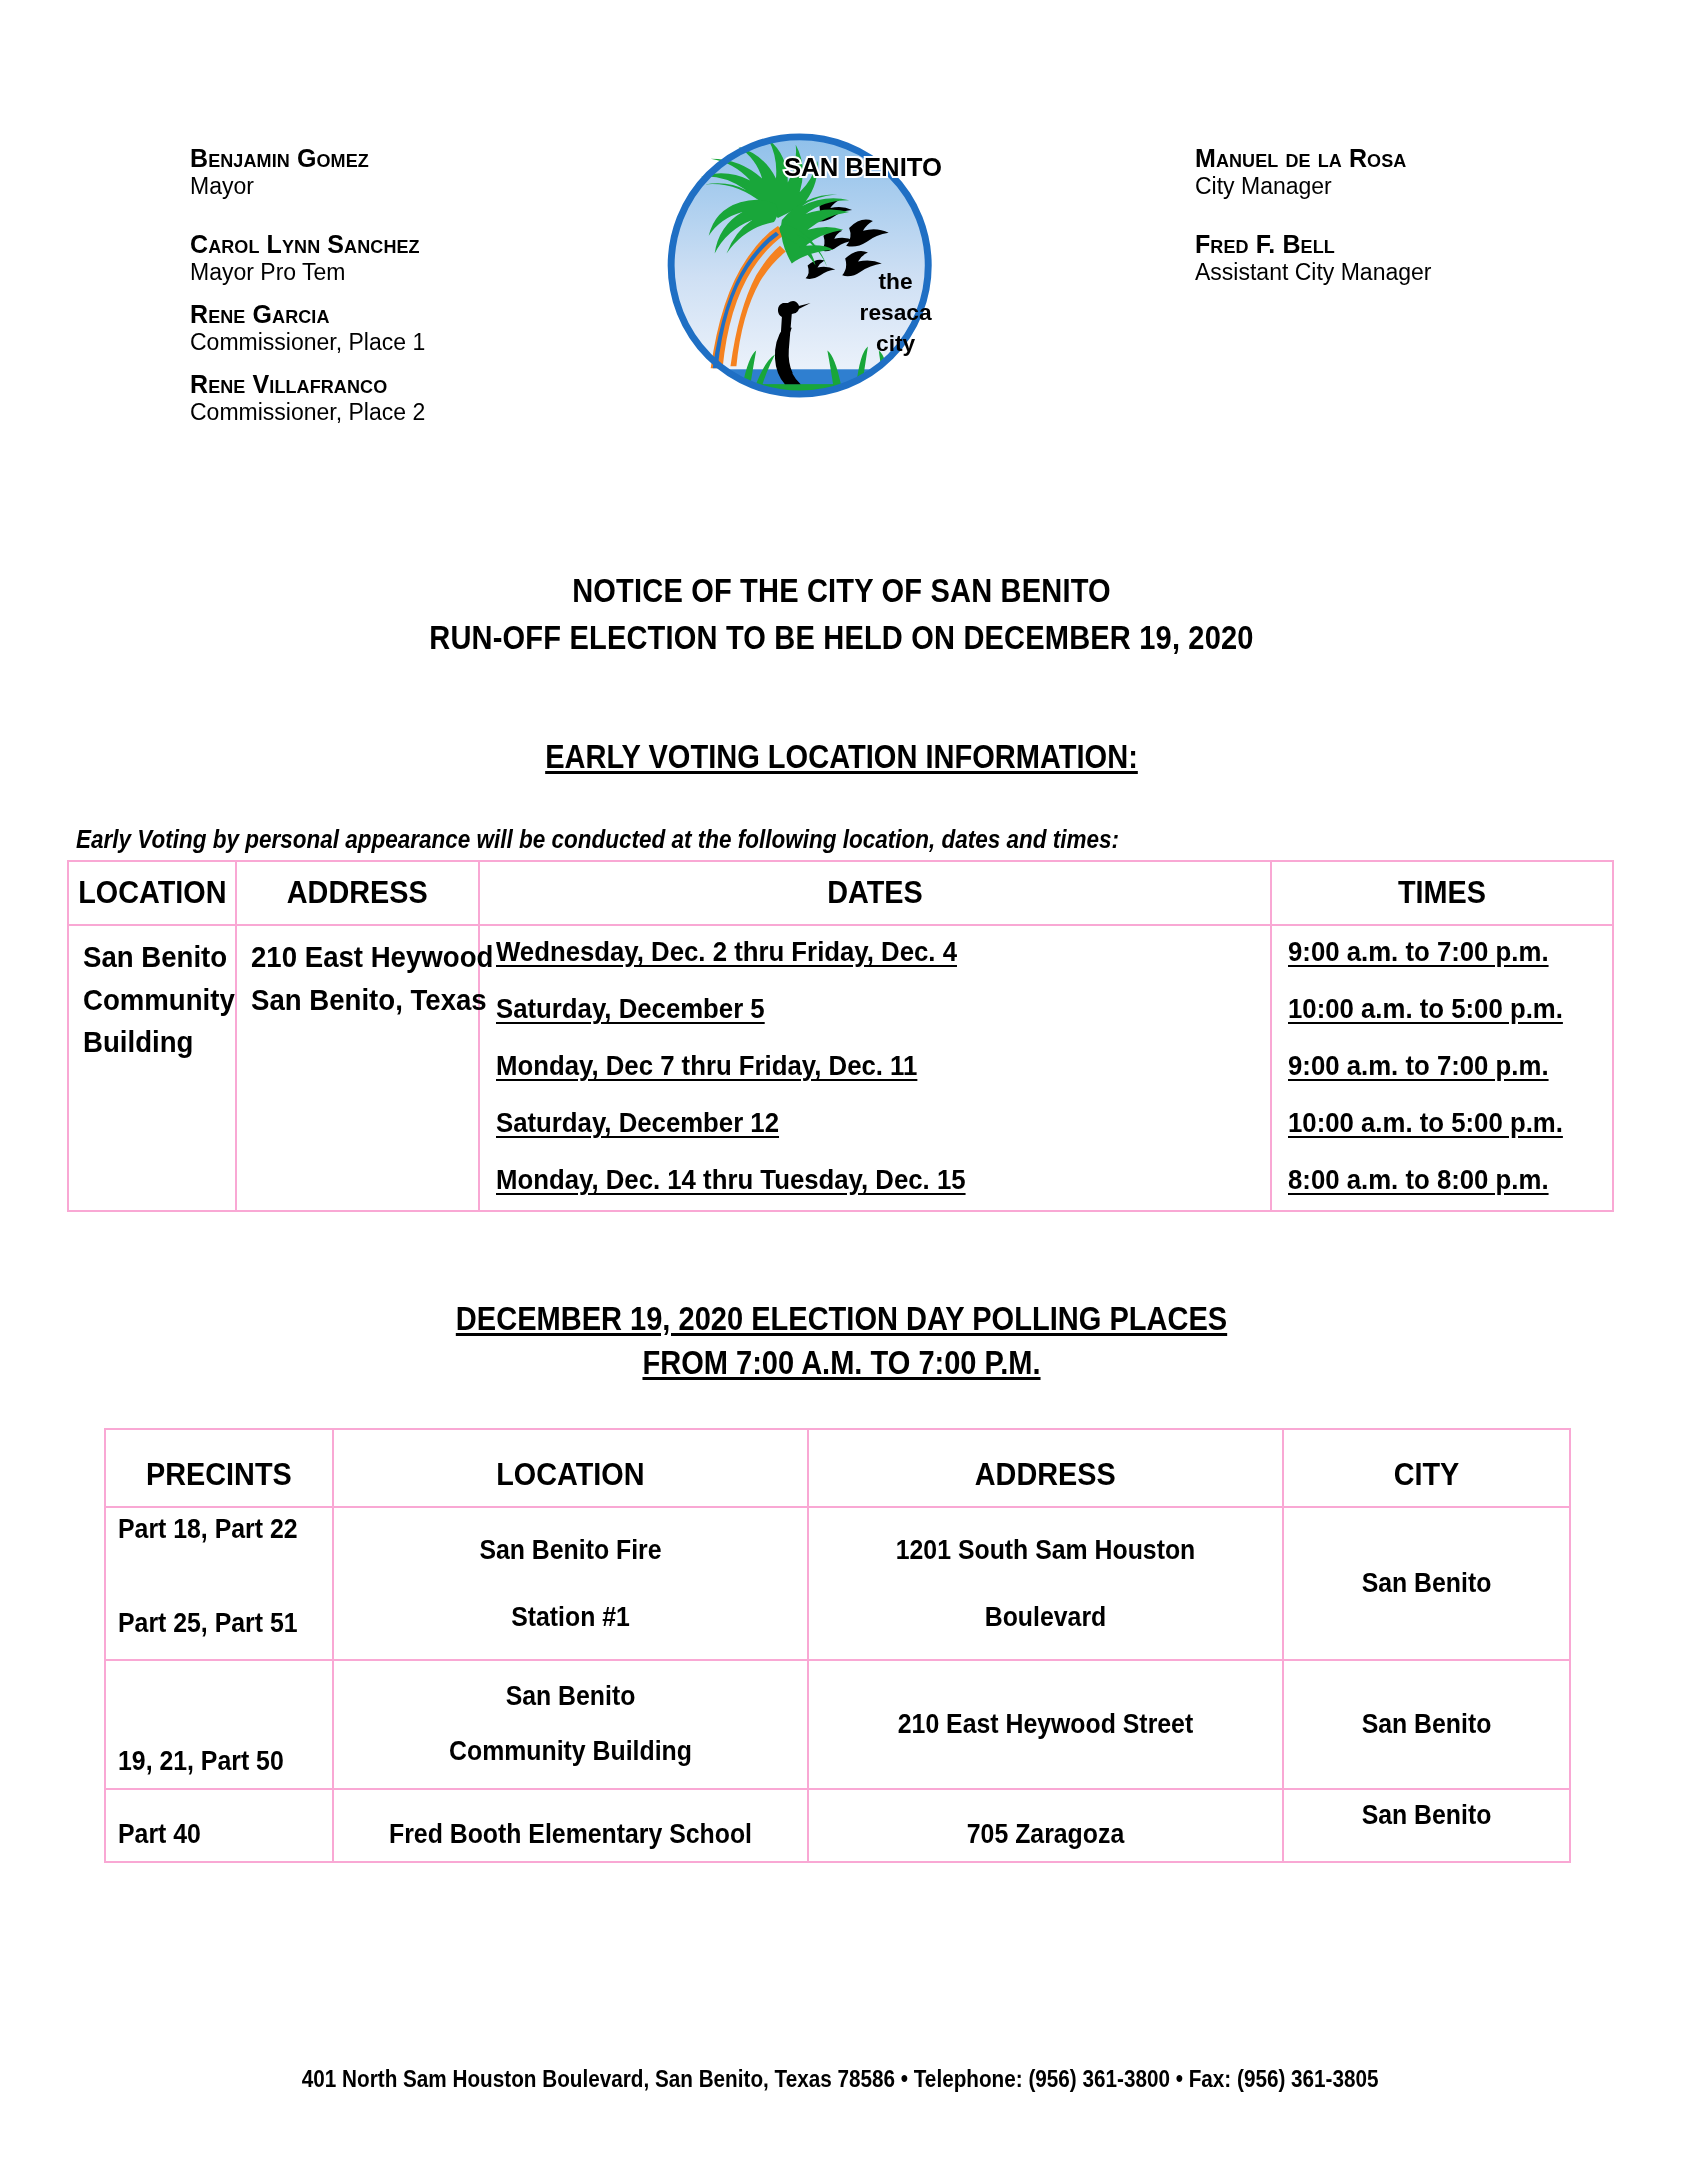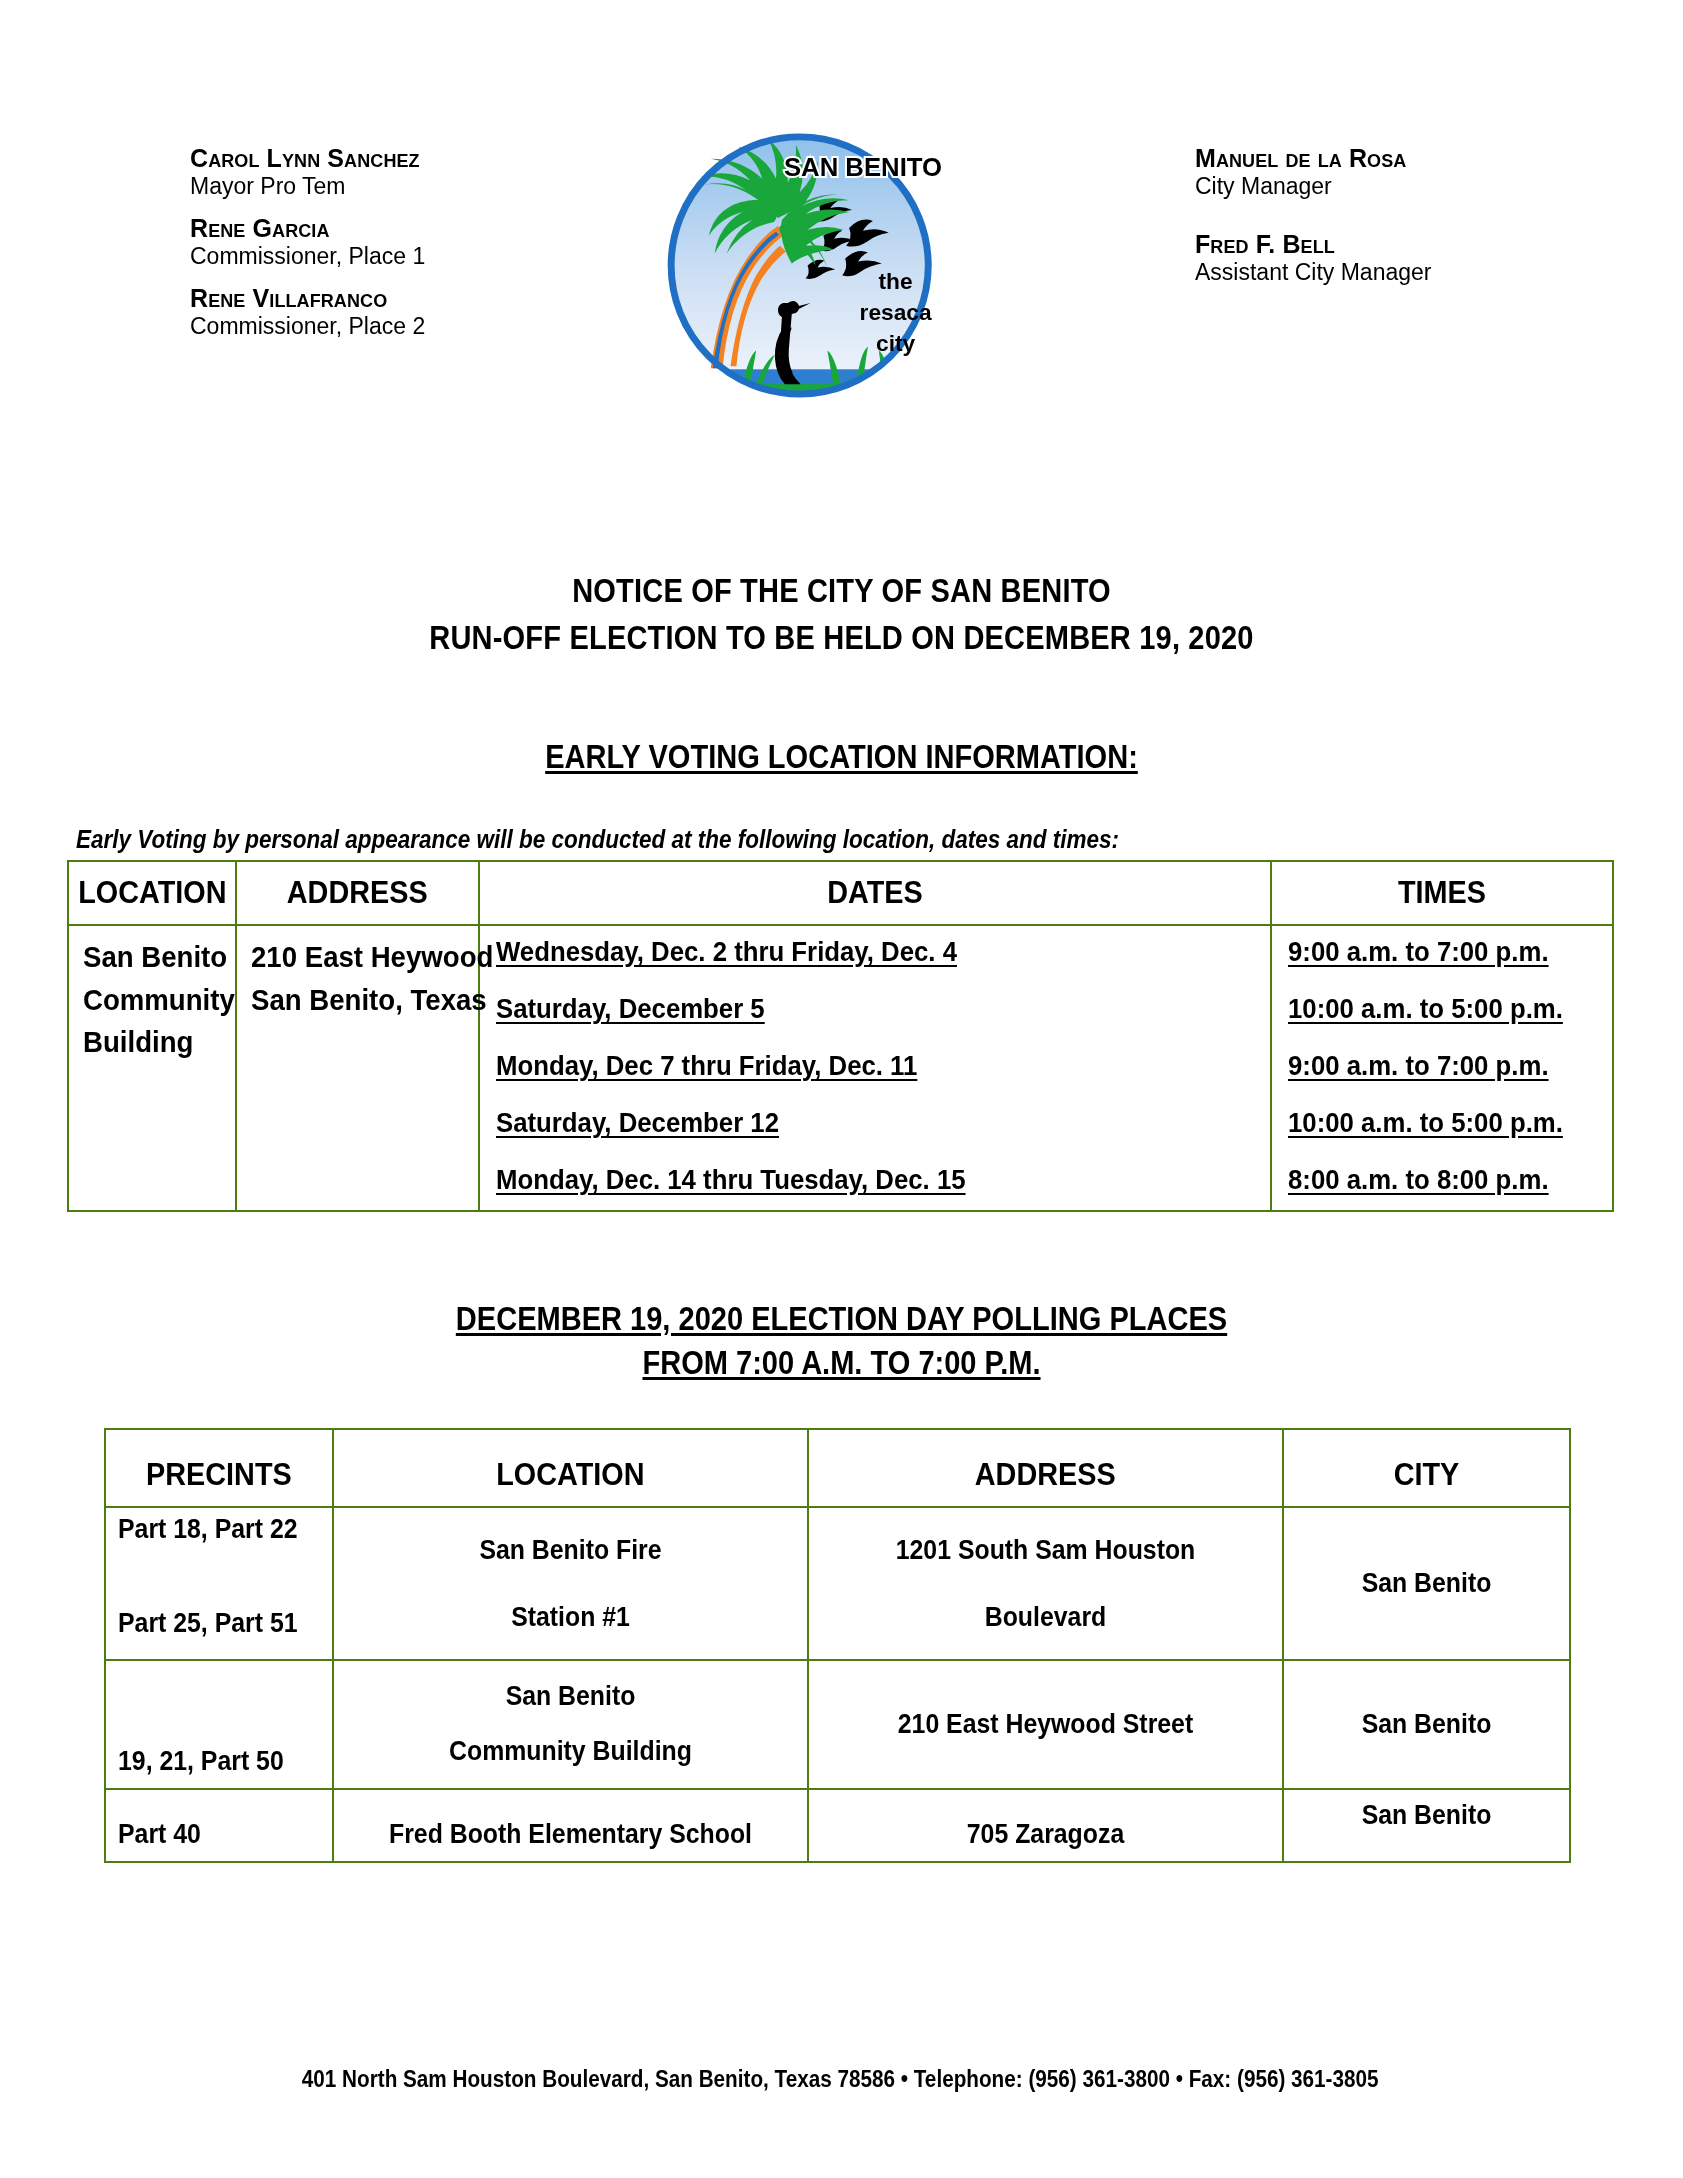--- a/index.html
+++ b/index.html
@@ -109,21 +109,21 @@
     white-space: nowrap;
   }
 
   
   table {
     position: absolute;
     border-collapse: collapse;
     table-layout: fixed;
   }
   table td, table th {
-    border: 2px solid #4d7c0f;
+    border: 2px solid #f9a8d4;
     padding: 0;
     vertical-align: top;
   }
 
   
   #ev-table {
     left: 67px;
     top: 860px;
     width: 1544px;
   }
@@ -214,20 +214,24 @@
     font-size: 23px;
   }
   .footer span { display: inline-block; transform: scaleX(0.9); }
 </style>
 </head>
 <body>
 
 <div class="header">
 
   <div class="officials-col officials-left">
+    <div class="official gap">
+      <div class="official-name">Benjamin Gomez</div>
+      <div class="official-title">Mayor</div>
+    </div>
     <div class="official">
       <div class="official-name">Carol Lynn Sanchez</div>
       <div class="official-title">Mayor Pro Tem</div>
     </div>
     <div class="official">
       <div class="official-name">Rene Garcia</div>
       <div class="official-title">Commissioner, Place 1</div>
     </div>
     <div class="official">
       <div class="official-name">Rene Villafranco</div>

